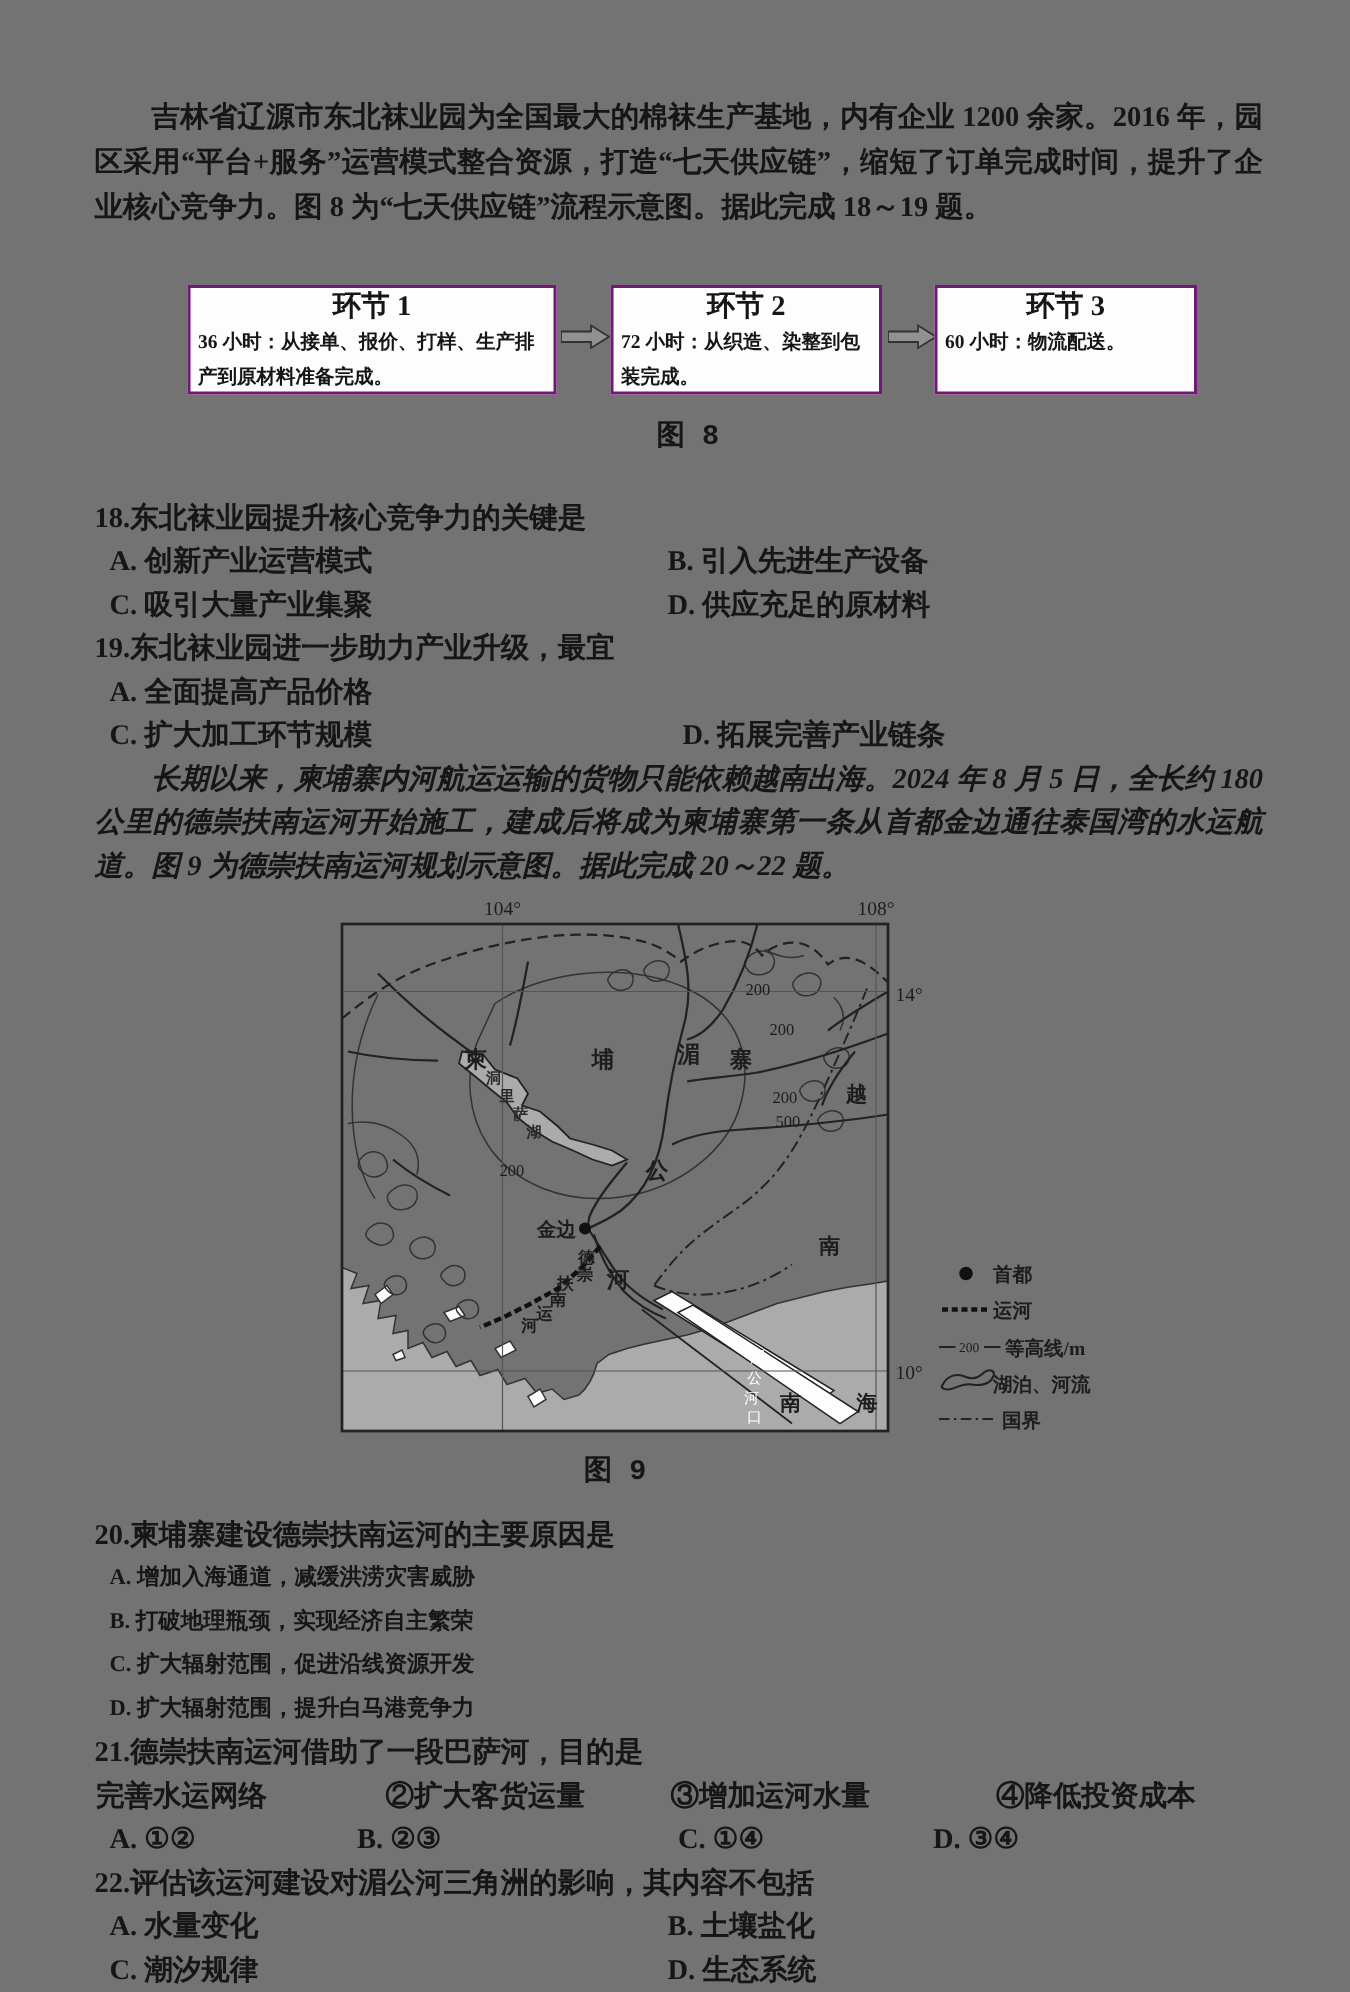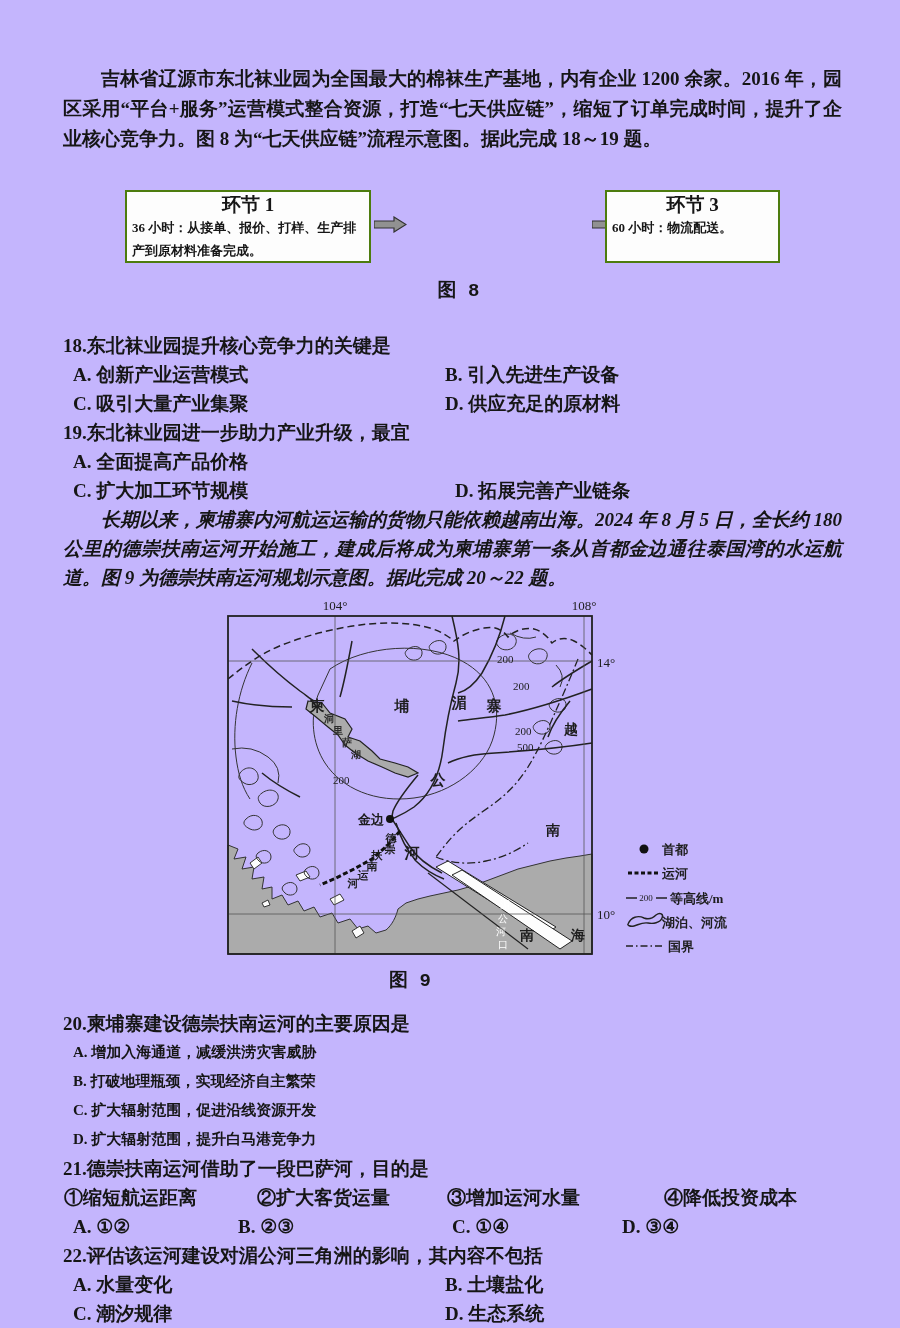--- a/index.html
+++ b/index.html
@@ -1,30 +1,30 @@
 <!DOCTYPE html>
 <html><head>
 <meta charset="utf-8">
 <style>
   html,body{margin:0;padding:0;background:#ffffff;}
   .page{
-    width:900px;height:1328px;background:#c4b5fd;position:relative;overflow:hidden;
+    width:900px;height:1328px;background:#737373;position:relative;overflow:hidden;
     font-family:"Liberation Serif","DejaVu Serif",serif;color:#161616;font-weight:600;
   }
   p.intro{margin:0 58px 0 63px;font-size:19px;text-indent:2em;text-align:justify;}
   #intro1{margin-top:64px;line-height:30px;}
   #intro2{margin-top:0;line-height:29px;font-style:italic;}
 
   .flowchart{position:relative;height:73px;margin-top:36px;}
-  .fbox{position:absolute;top:0;border:2px solid #4d7c0f;box-sizing:border-box;padding:1px 5px 0;background:#fdfdfd;}
+  .fbox{position:absolute;top:0;border:2px solid #701a75;box-sizing:border-box;padding:1px 5px 0;background:#fdfdfd;}
   .fbox .ft{text-align:center;font-size:19px;line-height:23px;}
   .fbox .fd{font-size:13px;line-height:23px;}
   #fb1{left:125px;width:246px;height:73px;}
   #fb2{left:407px;width:181px;height:73px;}
-  #fb3{left:605px;width:175px;height:73px;}
+  #fb3{left:623px;width:175px;height:73px;}
   .farrow{position:absolute;top:26px;width:33px;height:17px;}
   #fa1{left:374px;} #fa2{left:592px;}
 
   .figcap{font-size:19px;height:24px;line-height:24px;font-family:Liberation Mono, monospace;}
   #cap8{margin:16px 0 0 125px;width:667px;text-align:center;}
   #cap9{margin:8px 0 0 0;width:820px;text-align:center;}
 
   .stem{margin-left:63px;height:29px;line-height:29px;font-size:19px;}
   #q18s{margin-top:28px;}
   #q20s{margin-top:16px;}
@@ -64,20 +64,24 @@
   <p class="intro" id="intro1">吉林省辽源市东北袜业园为全国最大的棉袜生产基地，内有企业 1200 余家。2016 年，园区采用“平台+服务”运营模式整合资源，打造“七天供应链”，缩短了订单完成时间，提升了企业核心竞争力。图 8 为“七天供应链”流程示意图。据此完成 18～19 题。</p>
 
   <div class="flowchart">
     <div class="fbox" id="fb1">
       <div class="ft">环节 1</div>
       <div class="fd">36 小时：从接单、报价、打样、生产排产到原材料准备完成。</div>
     </div>
     <svg class="farrow" id="fa1" viewBox="0 0 33 17">
       <polygon points="0,5 20,5 20,1 32,8.5 20,16 20,12 0,12" fill="#919191" stroke="#333" stroke-width="1.2"></polygon>
     </svg>
+    <div class="fbox" id="fb2">
+      <div class="ft">环节 2</div>
+      <div class="fd">72 小时：从织造、染整到包装完成。</div>
+    </div>
     <svg class="farrow" id="fa2" viewBox="0 0 33 17">
       <polygon points="0,5 20,5 20,1 32,8.5 20,16 20,12 0,12" fill="#919191" stroke="#333" stroke-width="1.2"></polygon>
     </svg>
     <div class="fbox" id="fb3">
       <div class="ft">环节 3</div>
       <div class="fd">60 小时：物流配送。</div>
     </div>
   </div>
 
   <div class="figcap" id="cap8">图 8</div>
@@ -236,21 +240,21 @@
   <div class="figcap" id="cap9">图 9</div>
 
   <div class="stem" id="q20s">20.柬埔寨建设德崇扶南运河的主要原因是</div>
   <div class="osingle">A. 增加入海通道，减缓洪涝灾害威胁</div>
   <div class="osingle">B. 打破地理瓶颈，实现经济自主繁荣</div>
   <div class="osingle">C. 扩大辐射范围，促进沿线资源开发</div>
   <div class="osingle">D. 扩大辐射范围，提升白马港竞争力</div>
 
   <div class="stem">21.德崇扶南运河借助了一段巴萨河，目的是</div>
   <div class="q21subs">
-    <span class="s1">①缩短航运距离</span>
+    <span class="s1">完善水运网络</span>
     <span class="s2">②扩大客货运量</span>
     <span class="s3">③增加运河水量</span>
     <span class="s4">④降低投资成本</span>
   </div>
   <div class="q21ans">
     <span class="a1">A. ①②</span>
     <span class="a2">B. ②③</span>
     <span class="a3">C. ①④</span>
     <span class="a4">D. ③④</span>
   </div>

